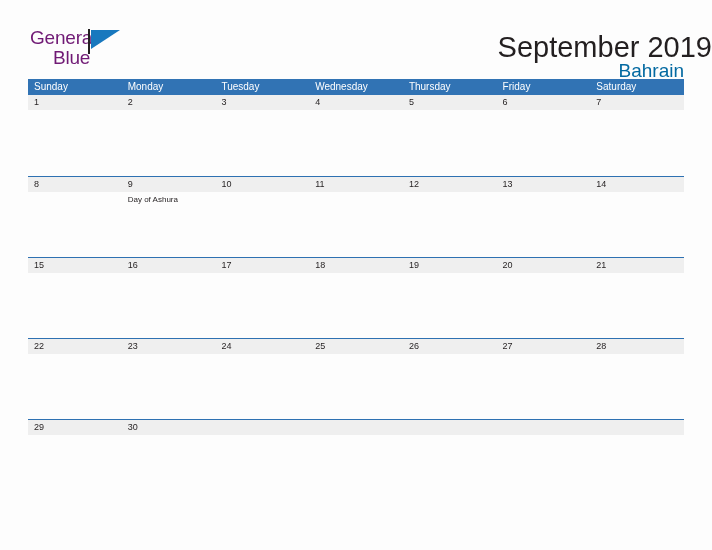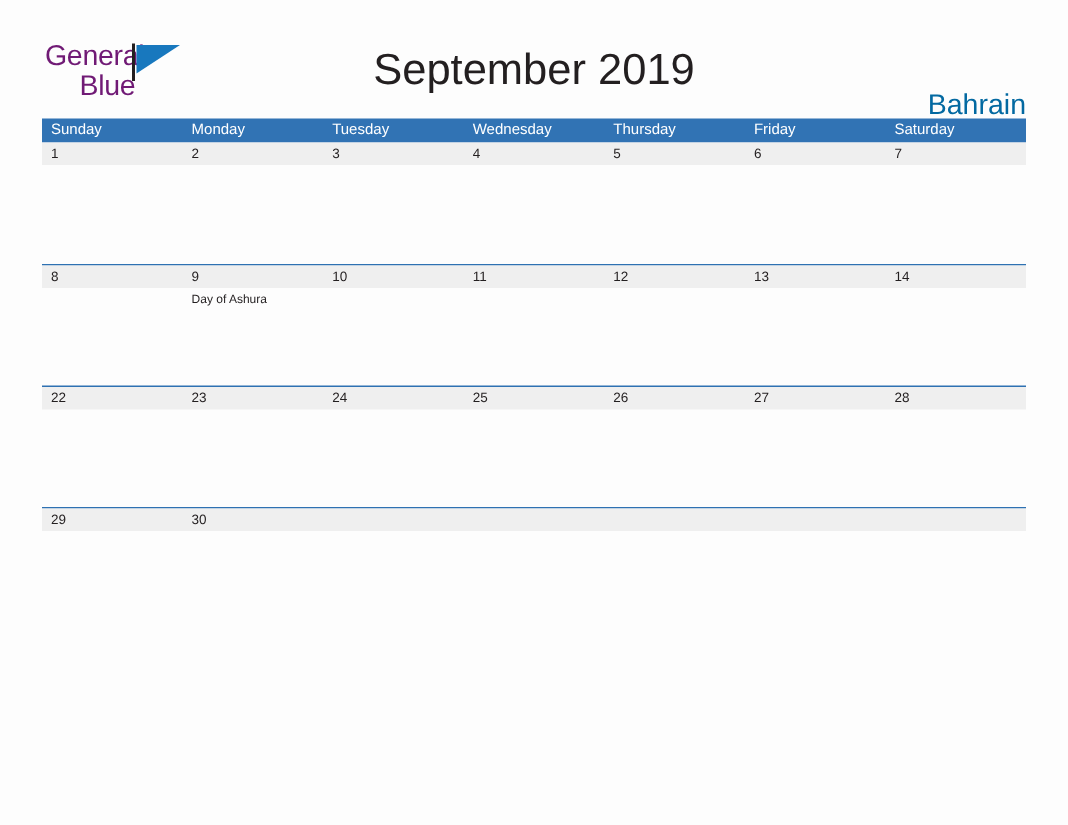--- a/index.html
+++ b/index.html
@@ -77,21 +77,21 @@
     height: 0;
     border-top: 19px solid #1878be;
     border-right: 29px solid transparent;
   }
 
   .title {
     position: absolute;
     left: 0;
     top: 30px;
     width: 712px;
-    text-align: center;
+    text-align: right;
     font-size: 29px;
     color: #231f20;
     font-weight: normal;
     line-height: 34px;
   }
 
   .country {
     position: absolute;
     right: 28px;
     top: 62px;
@@ -250,20 +250,40 @@
             </div>
             <div class="events"></div>
             <div class="events"></div>
             <div class="events"></div>
             <div class="events"></div>
             <div class="events"></div>
           </div>
         </div>
         <div class="week-row">
           <div class="week-strip">
+            <div class="daynum">15</div>
+            <div class="daynum">16</div>
+            <div class="daynum">17</div>
+            <div class="daynum">18</div>
+            <div class="daynum">19</div>
+            <div class="daynum">20</div>
+            <div class="daynum">21</div>
+          </div>
+          <div class="week-body">
+            <div class="events"></div>
+            <div class="events"></div>
+            <div class="events"></div>
+            <div class="events"></div>
+            <div class="events"></div>
+            <div class="events"></div>
+            <div class="events"></div>
+          </div>
+        </div>
+        <div class="week-row">
+          <div class="week-strip">
             <div class="daynum">22</div>
             <div class="daynum">23</div>
             <div class="daynum">24</div>
             <div class="daynum">25</div>
             <div class="daynum">26</div>
             <div class="daynum">27</div>
             <div class="daynum">28</div>
           </div>
           <div class="week-body">
             <div class="events"></div>

